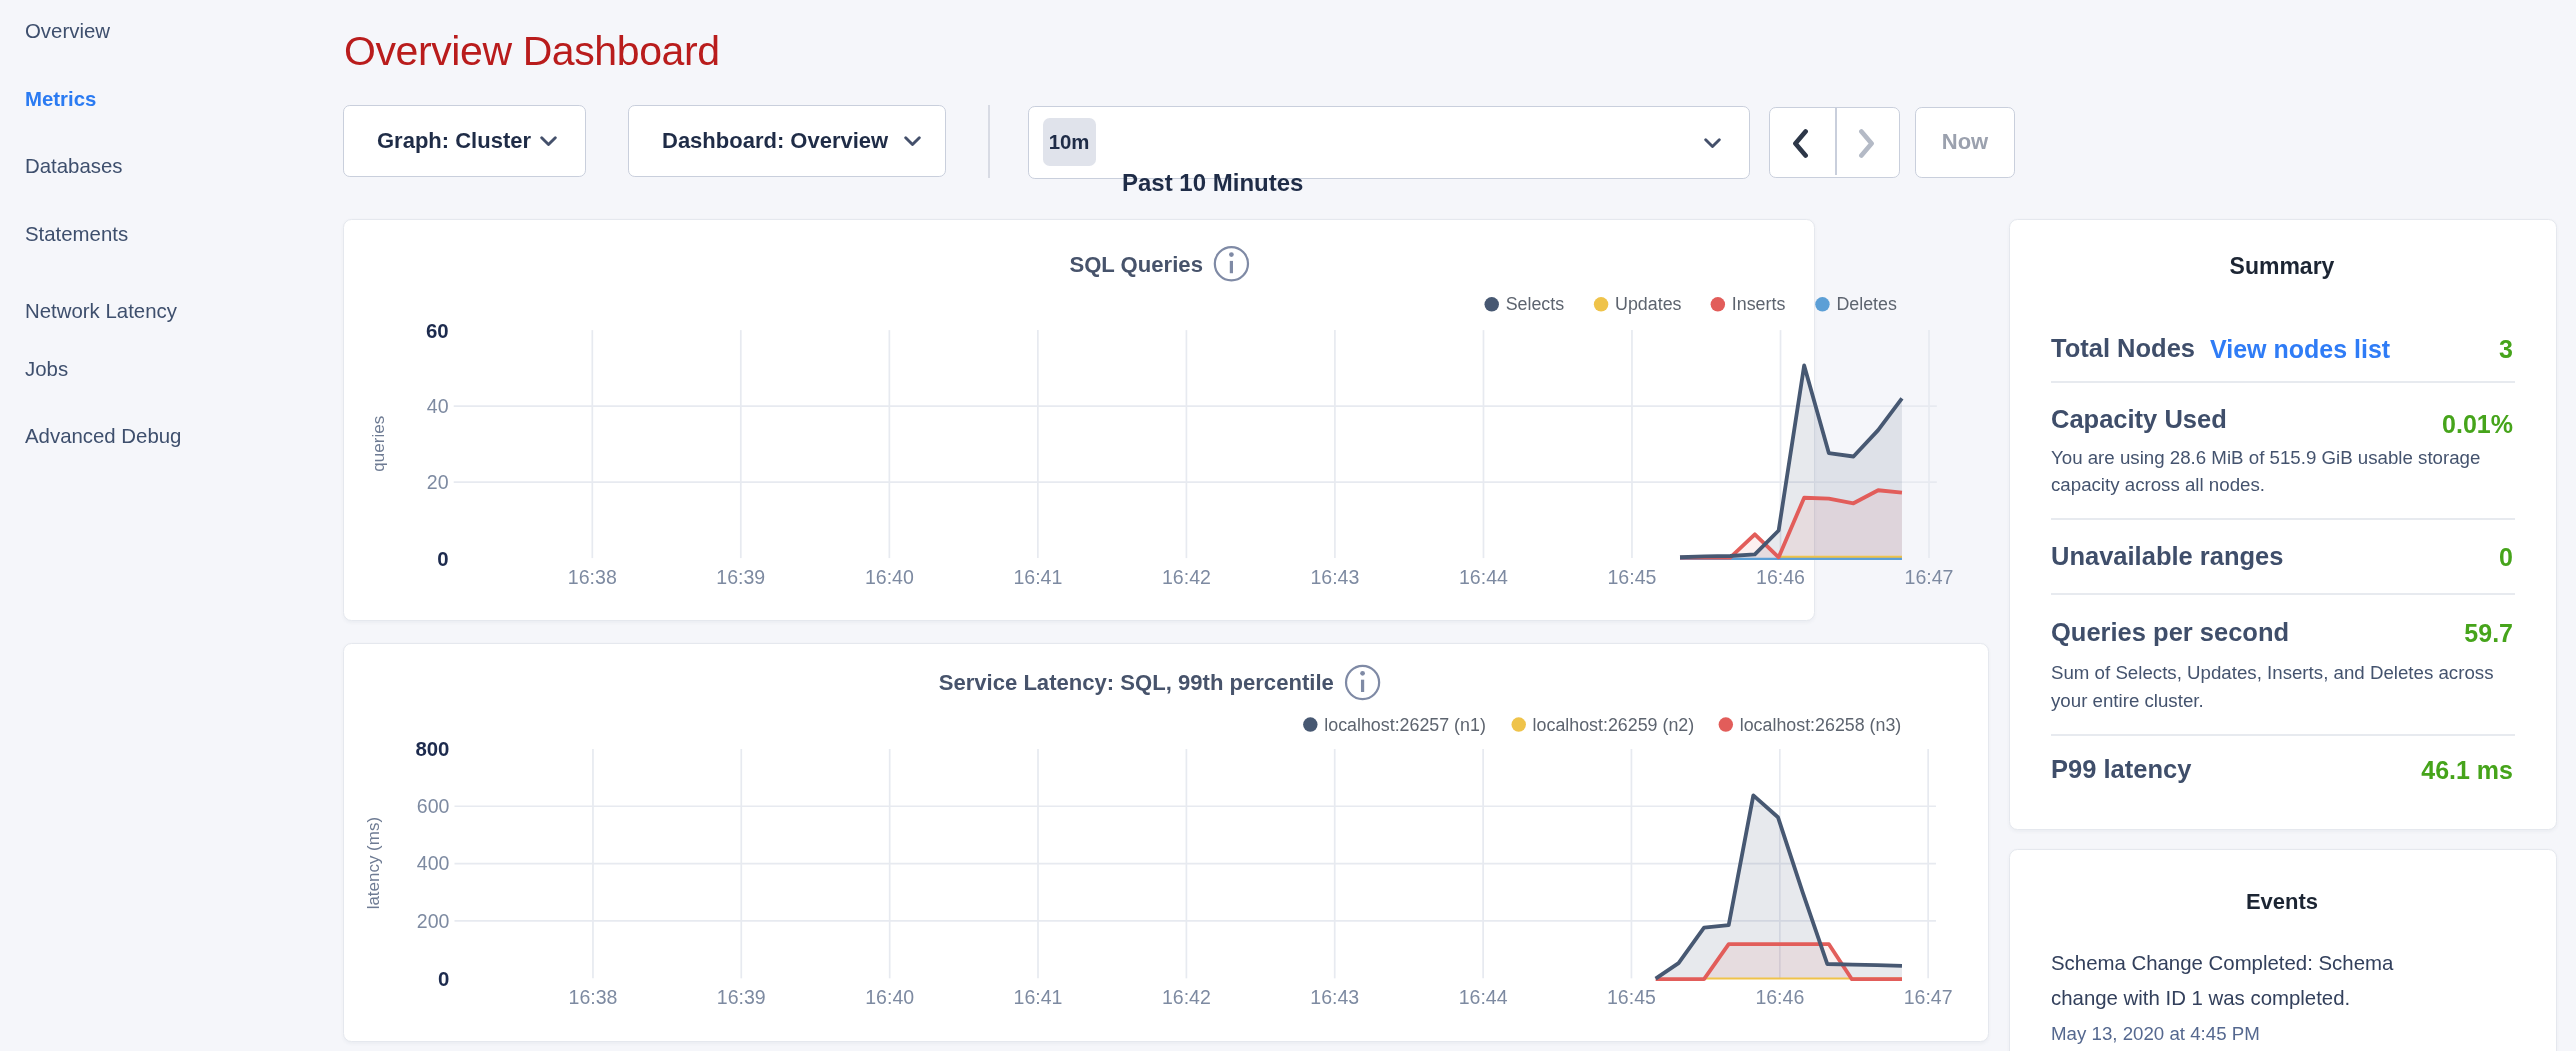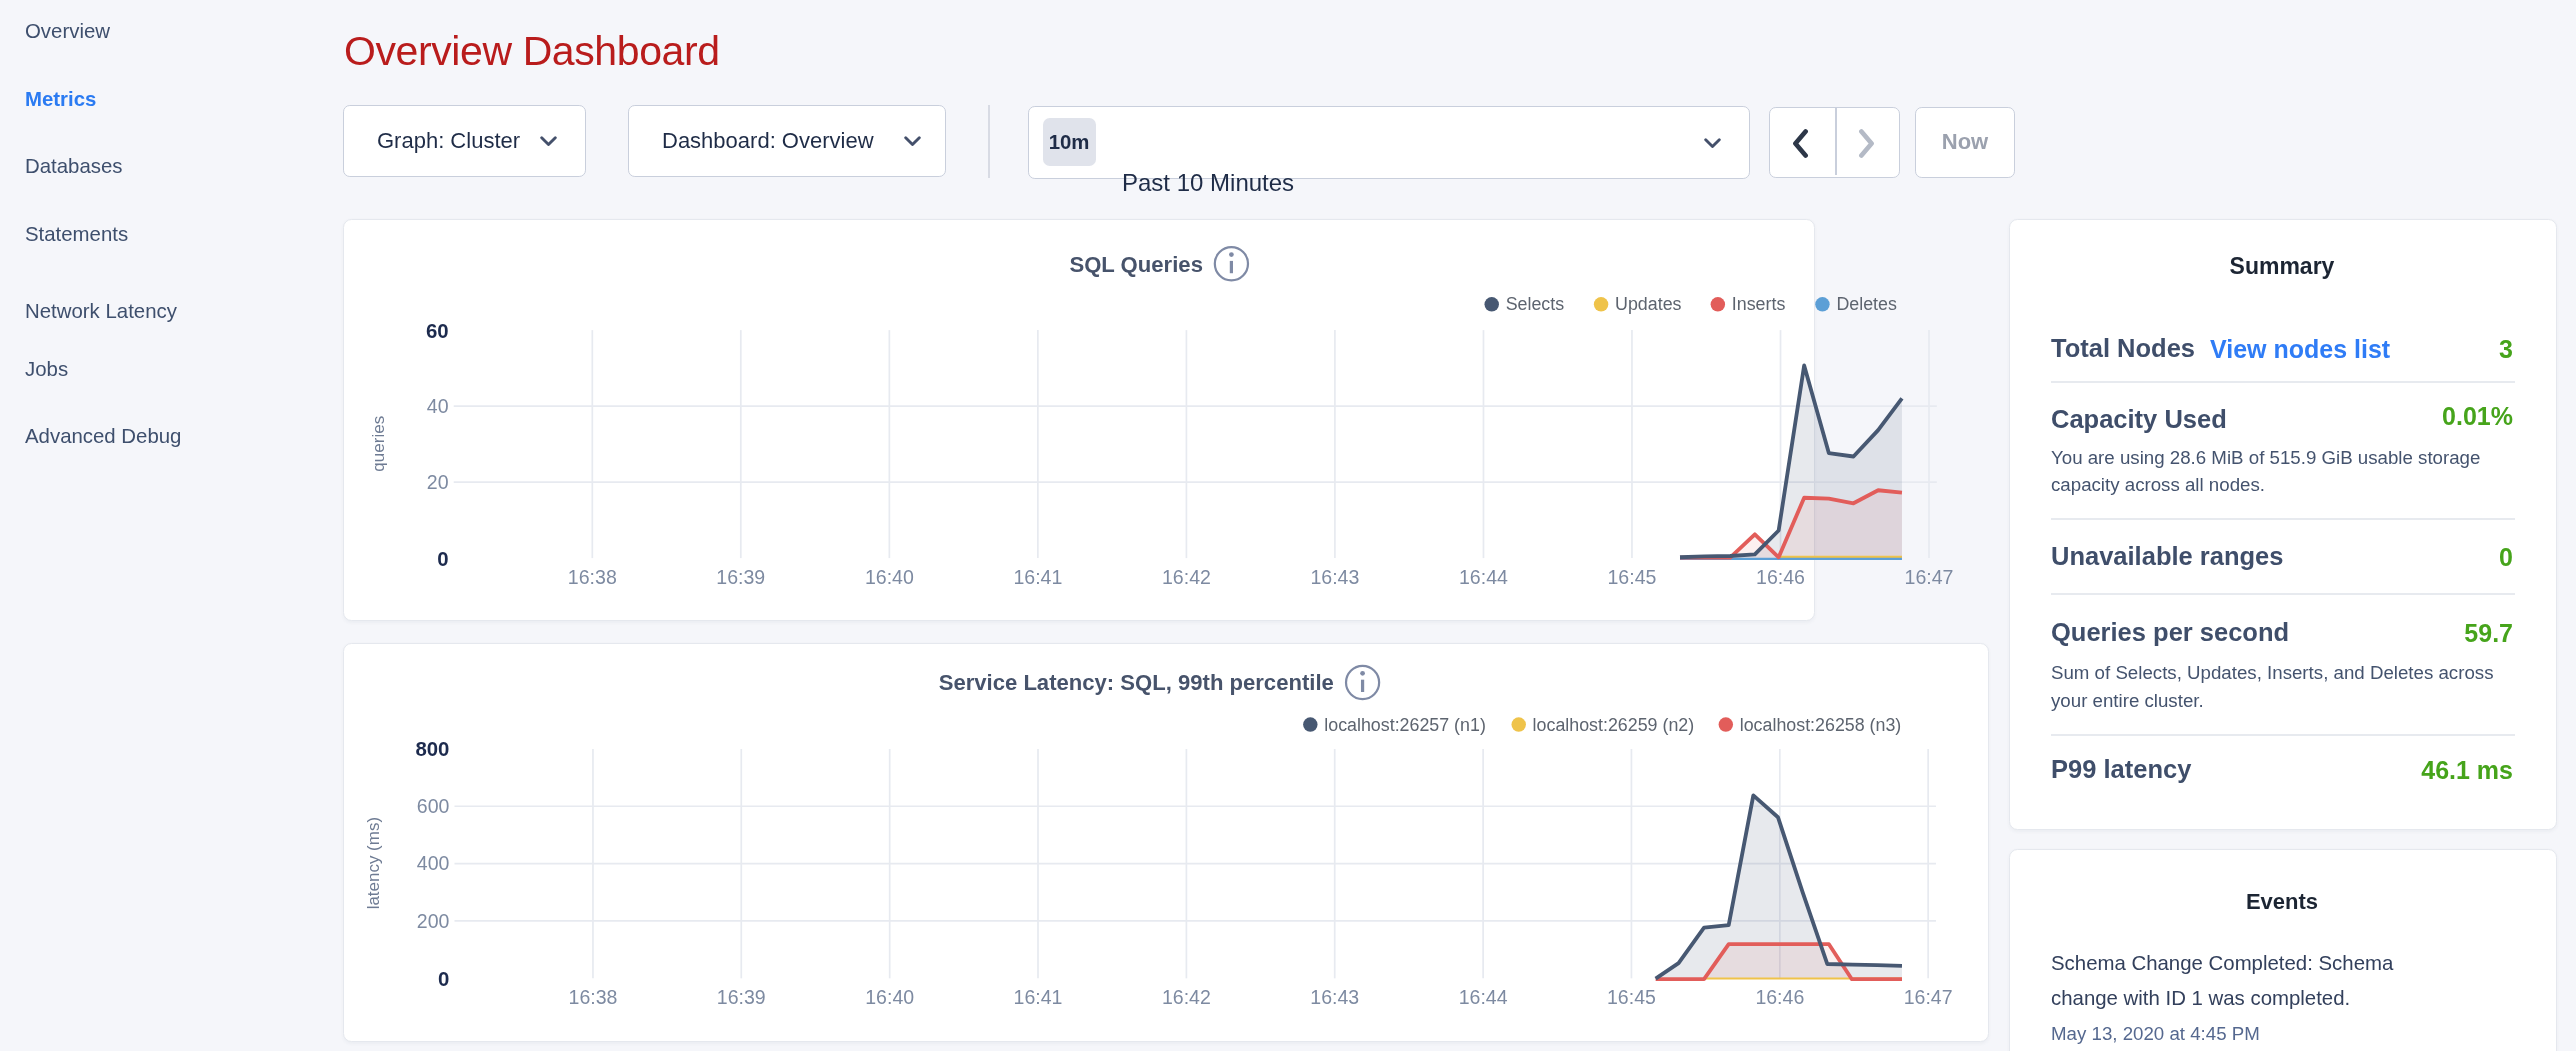--- a/index.html
+++ b/index.html
@@ -2,21 +2,21 @@
 <html style="font-size:13.6px"><head>
 <meta charset="utf-8">
 <style>
 * { margin:0; padding:0; box-sizing:border-box; }
 html,body { width:2576px; height:1051px; overflow:hidden; }
 body { background:#f5f6fa; font-family:"Liberation Sans", sans-serif; position:relative; }
 .abs { position:absolute; }
 .card { position:absolute; background:#fff; border:1.7px solid #e5e8ee; border-radius:8.5px; box-shadow:0 1.7px 3.4px rgba(60,70,90,0.05); }
 .nav-item { position:absolute; left:25px; font-size:20.4px; color:#3e4f6d; white-space:nowrap; }
 .ctrl { position:absolute; background:#fff; border:1.7px solid #c9cfdc; border-radius:6.8px; }
-.ddtext { font-size:22px; font-weight:normal; color:#1f2c47; white-space:nowrap; }
+.ddtext { font-size:22px; font-weight:bold; color:#1f2c47; white-space:nowrap; }
 .sumlabel { position:absolute; left:41px; font-size:25.5px; font-weight:bold; color:#3f4e6a; white-space:nowrap; }
 .sumval { position:absolute; right:43px; font-size:25px; font-weight:bold; color:#46a41b; white-space:nowrap; }
 .sumpara { position:absolute; left:41px; font-size:18.7px; color:#44536e; white-space:nowrap; }
 .sumdiv { position:absolute; left:41px; right:41px; height:1.7px; background:#e7eaef; }
 </style>
 </head>
 <body>
 
 <div class="nav-item" style="top:19.6px;">Overview</div>
 <div class="nav-item" style="top:88px; color:#2b7bf2; font-weight:bold;">Metrics</div>
@@ -178,21 +178,21 @@
 </svg>
 </div>
 
 <div class="card" style="left:2009px; top:219px; width:548px; height:611px;padding-left:24px;">
 <div class="abs" style="top:33px; left:0; width:544px; text-align:center; font-size:23px; font-weight:bold; color:#1c2533;">Summary</div>
 <div class="sumlabel" style="top:114px;">Total Nodes</div>
 <div class="abs" style="left:200px; top:115px; font-size:25px; font-weight:bold; color:#2f7cf6;">View nodes list</div>
 <div class="sumval" style="top:115px;">3</div>
 <div class="sumdiv" style="top:161px;"></div>
 <div class="sumlabel" style="top:185px;">Capacity Used</div>
-<div class="sumval" style="top:182px;">0.01%</div>
+<div class="sumval" style="top:190px;">0.01%</div>
 <div class="sumpara" style="top:224px; line-height:27px;">You are using 28.6 MiB of 515.9 GiB usable storage<br>capacity across all nodes.</div>
 <div class="sumdiv" style="top:298px;"></div>
 <div class="sumlabel" style="top:322px;">Unavailable ranges</div>
 <div class="sumval" style="top:323px;">0</div>
 <div class="sumdiv" style="top:373px;"></div>
 <div class="sumlabel" style="top:398px;">Queries per second</div>
 <div class="sumval" style="top:399px;">59.7</div>
 <div class="sumpara" style="top:439px; line-height:28px;">Sum of Selects, Updates, Inserts, and Deletes across<br>your entire cluster.</div>
 <div class="sumdiv" style="top:514px;"></div>
 <div class="sumlabel" style="top:535px;">P99 latency</div>

